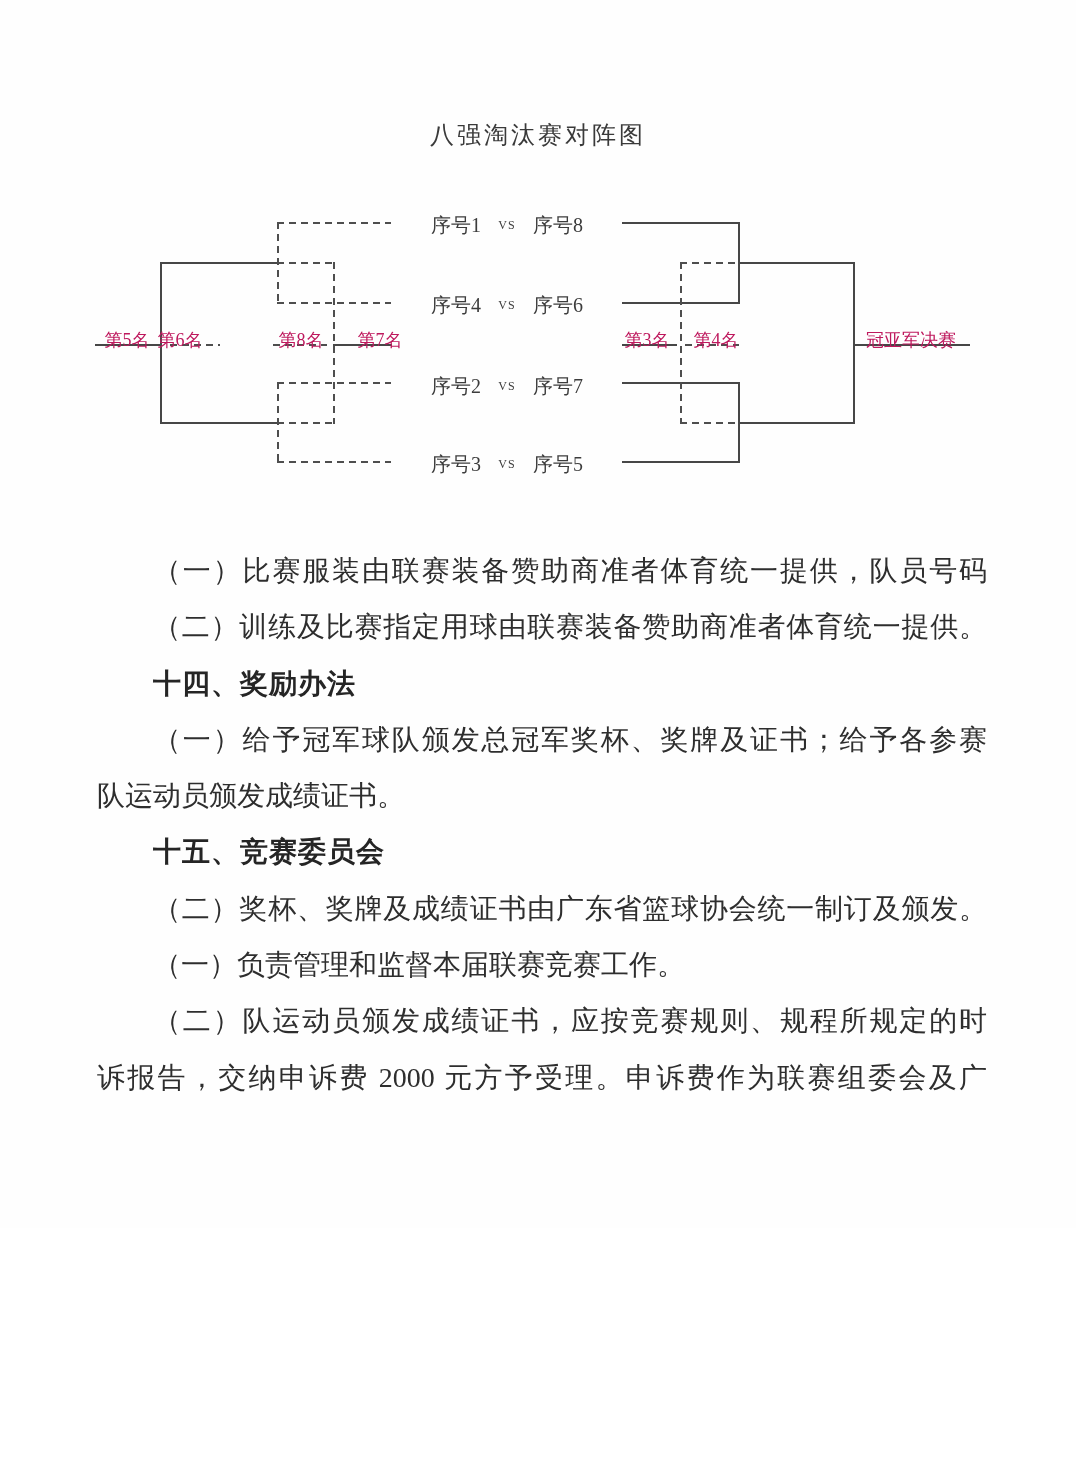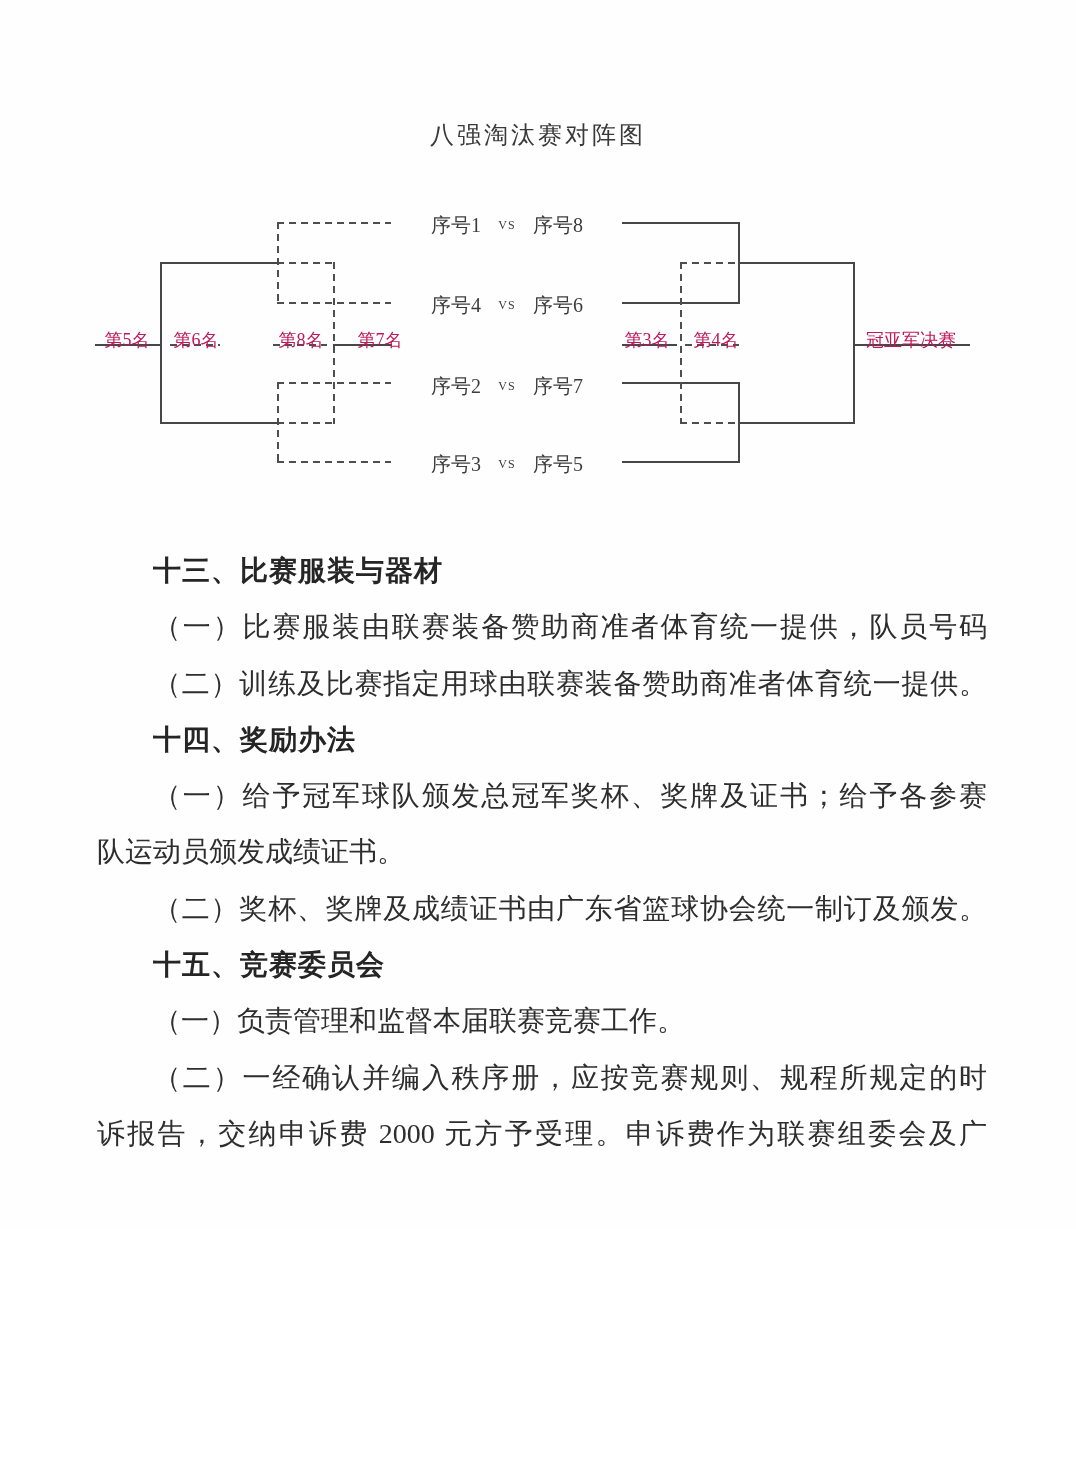--- a/index.html
+++ b/index.html
@@ -87,21 +87,21 @@
         <div class="ln h d" style="left: 277px; top: 302px; width: 114px;"></div>
         <div class="ln h d" style="left: 277px; top: 382px; width: 114px;"></div>
         <div class="ln h d" style="left: 277px; top: 461px; width: 114px;"></div>
         <div class="ln v d" style="left: 333px; top: 262px; height: 162px;"></div>
         <div class="ln v d" style="left: 277px; top: 222px; height: 82px;"></div>
         <div class="ln v d" style="left: 277px; top: 382px; height: 81px;"></div>
         <div class="ln v d" style="left: 680px; top: 262px; height: 162px;"></div>
       </div>
 
     <div class="plabel" style="left:67px">第5名</div>
-    <div class="plabel" style="left:136px">第6名</div>
+    <div class="plabel" style="left:120px">第6名</div>
     <div class="plabel" style="left:241px">第8名</div>
     <div class="plabel" style="left:320px">第7名</div>
     <div class="plabel" style="left:587px">第3名</div>
     <div class="plabel" style="left:656px">第4名</div>
     <div class="plabel" style="left:851px">冠亚军决赛</div>
 
     <div class="match" style="top:212px">
       <span>序号1</span>
       <span class="vs">VS</span>
       <span>序号8</span>
@@ -117,26 +117,25 @@
       <span>序号7</span>
     </div>
     <div class="match" style="top:451px">
       <span>序号3</span>
       <span class="vs">VS</span>
       <span>序号5</span>
     </div>
   </div>
 
   <div class="body-text">
-    <div class="line heading indent">十三、比赛服装与器材</div>
     <div class="line indent justify">（一）比赛服装由联赛装备赞助商准者体育统一提供，队员号码</div>
     <div class="line indent justify">（二）训练及比赛指定用球由联赛装备赞助商准者体育统一提供。</div>
     <div class="line heading indent">十四、奖励办法</div>
     <div class="line indent justify">（一）给予冠军球队颁发总冠军奖杯、奖牌及证书；给予各参赛</div>
     <div class="line">队运动员颁发成绩证书。</div>
+    <div class="line heading indent">十五、竞赛委员会</div>
     <div class="line indent justify">（二）奖杯、奖牌及成绩证书由广东省篮球协会统一制订及颁发。</div>
-    <div class="line heading indent">十五、竞赛委员会</div>
     <div class="line indent">（一）负责管理和监督本届联赛竞赛工作。</div>
-    <div class="line indent justify">（二）一经确认并编入秩序册，应按竞赛规则、规程所规定的时</div>
+    <div class="line indent justify">（二）队运动员颁发成绩证书，应按竞赛规则、规程所规定的时</div>
     <div class="line justify">诉报告，交纳申诉费 2000 元方予受理。申诉费作为联赛组委会及广</div>
   </div>
 
 </div>
 
 </body></html>

